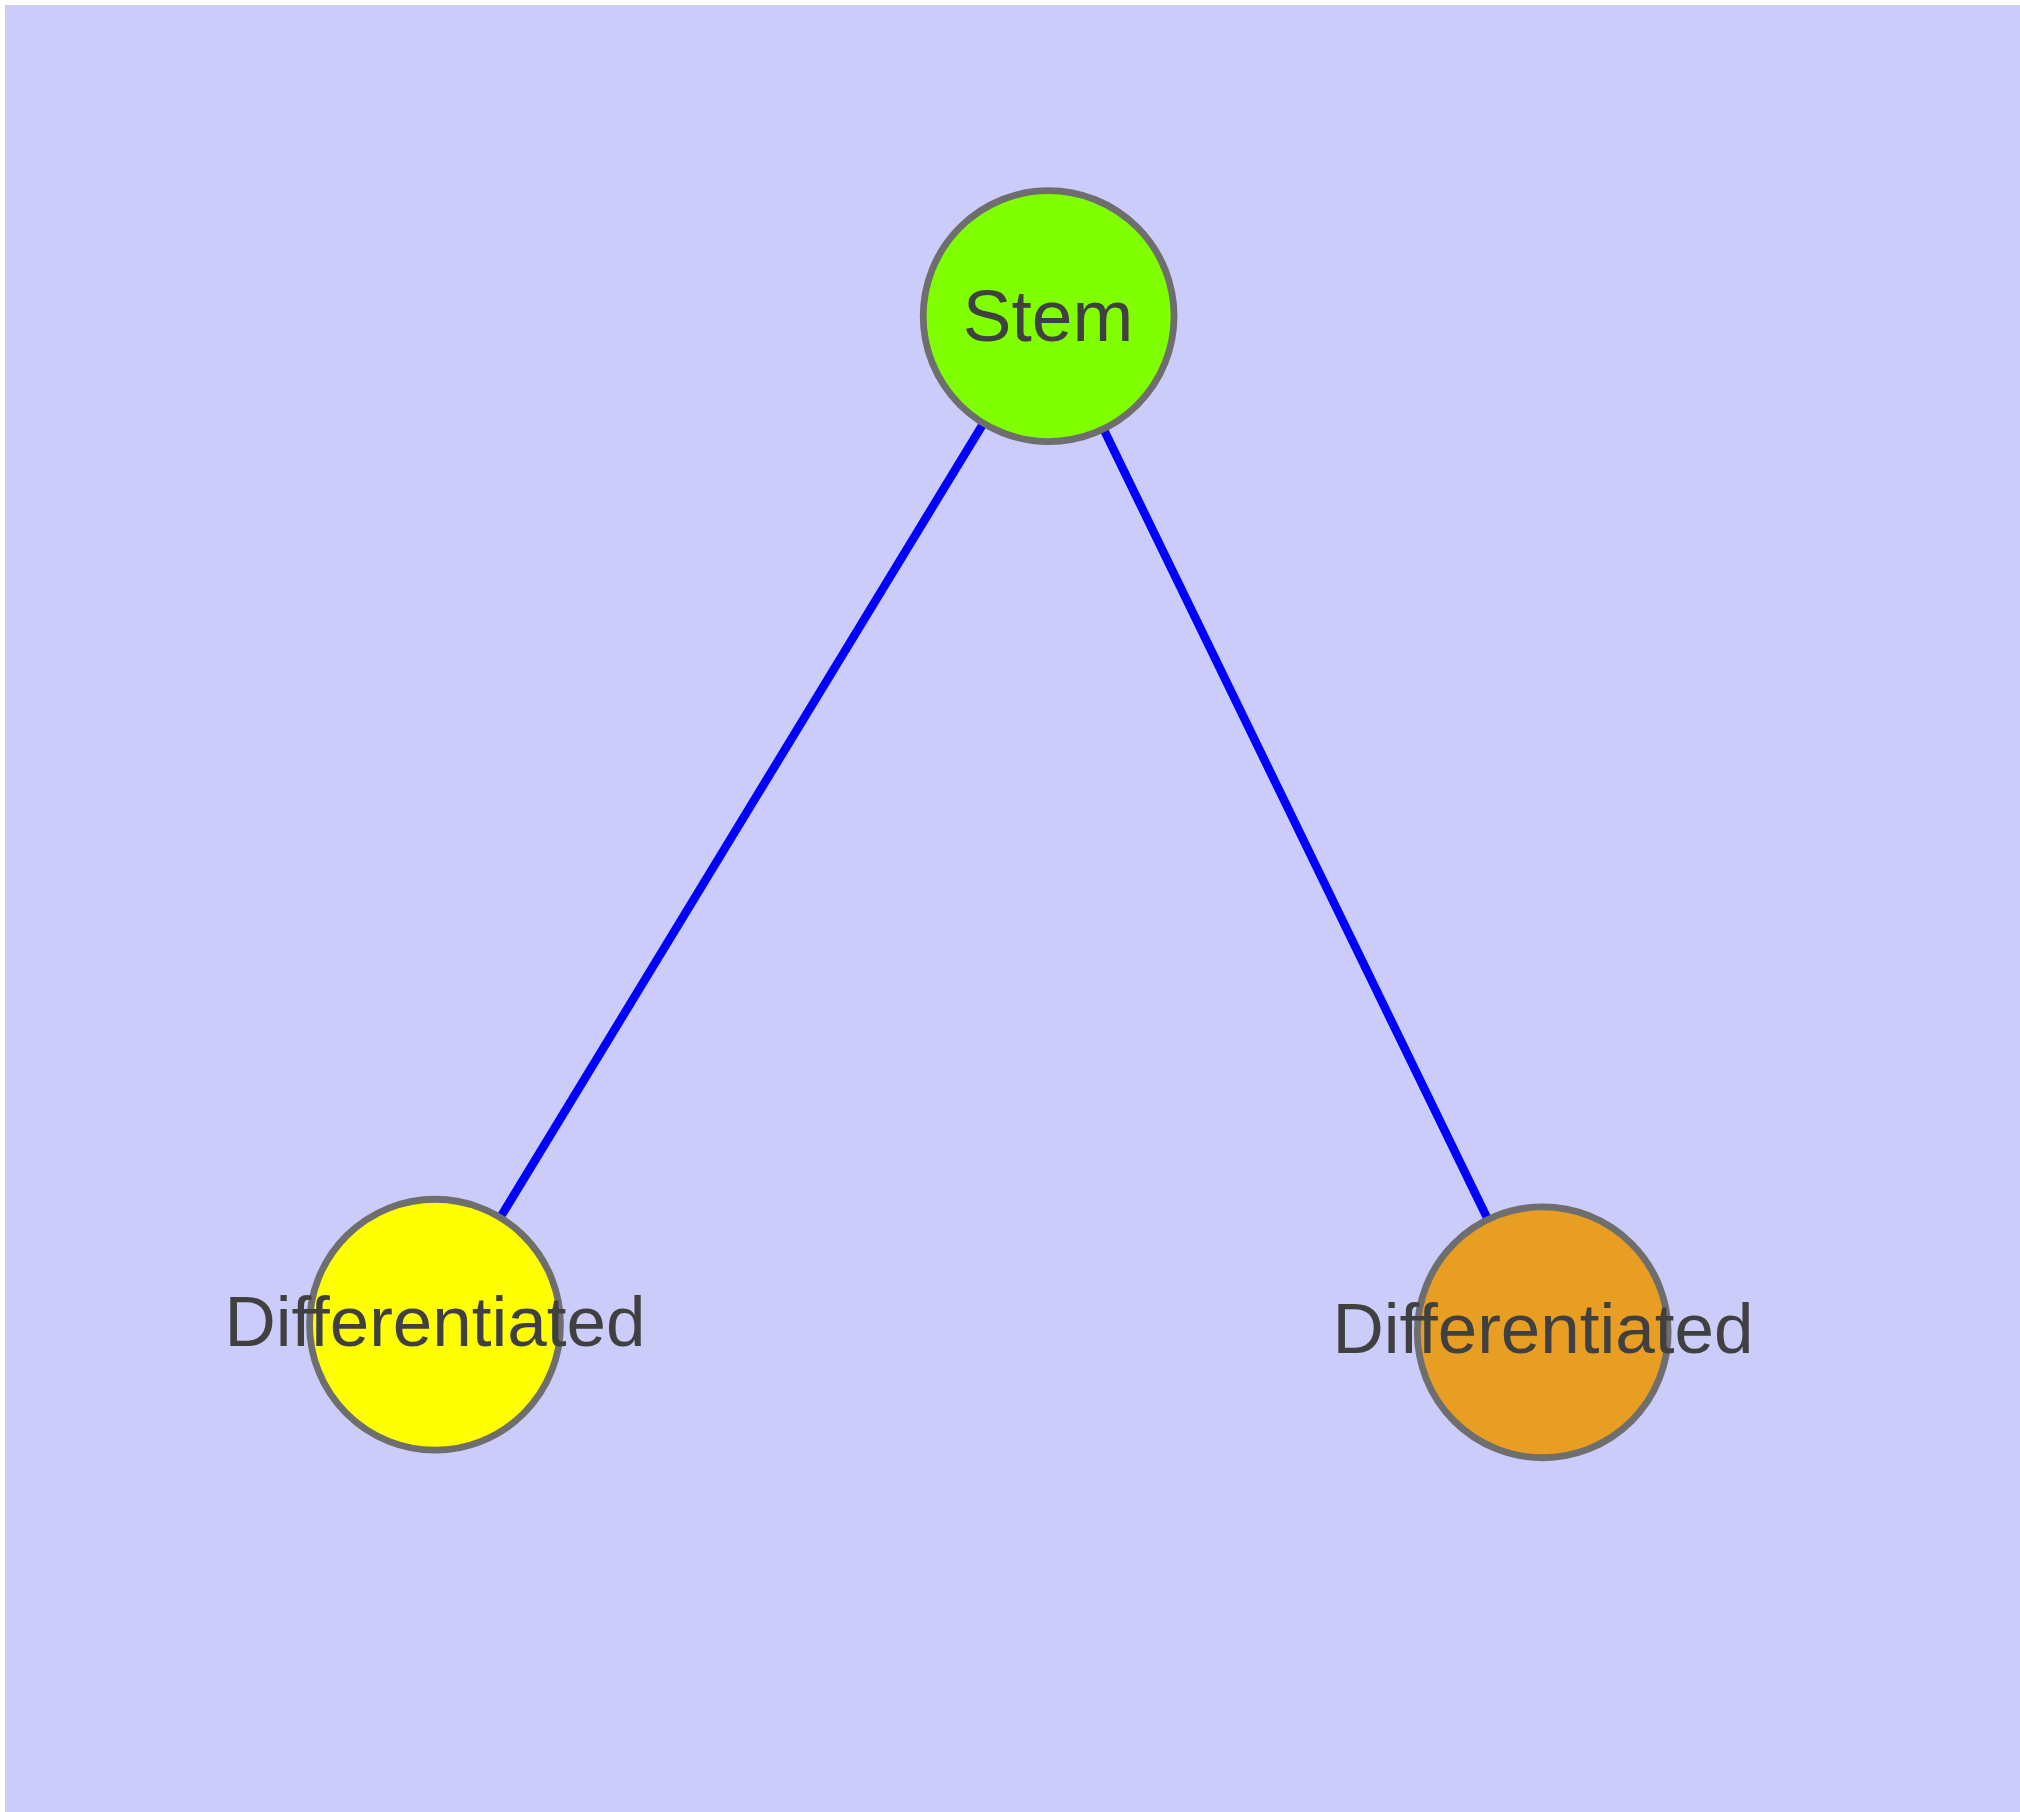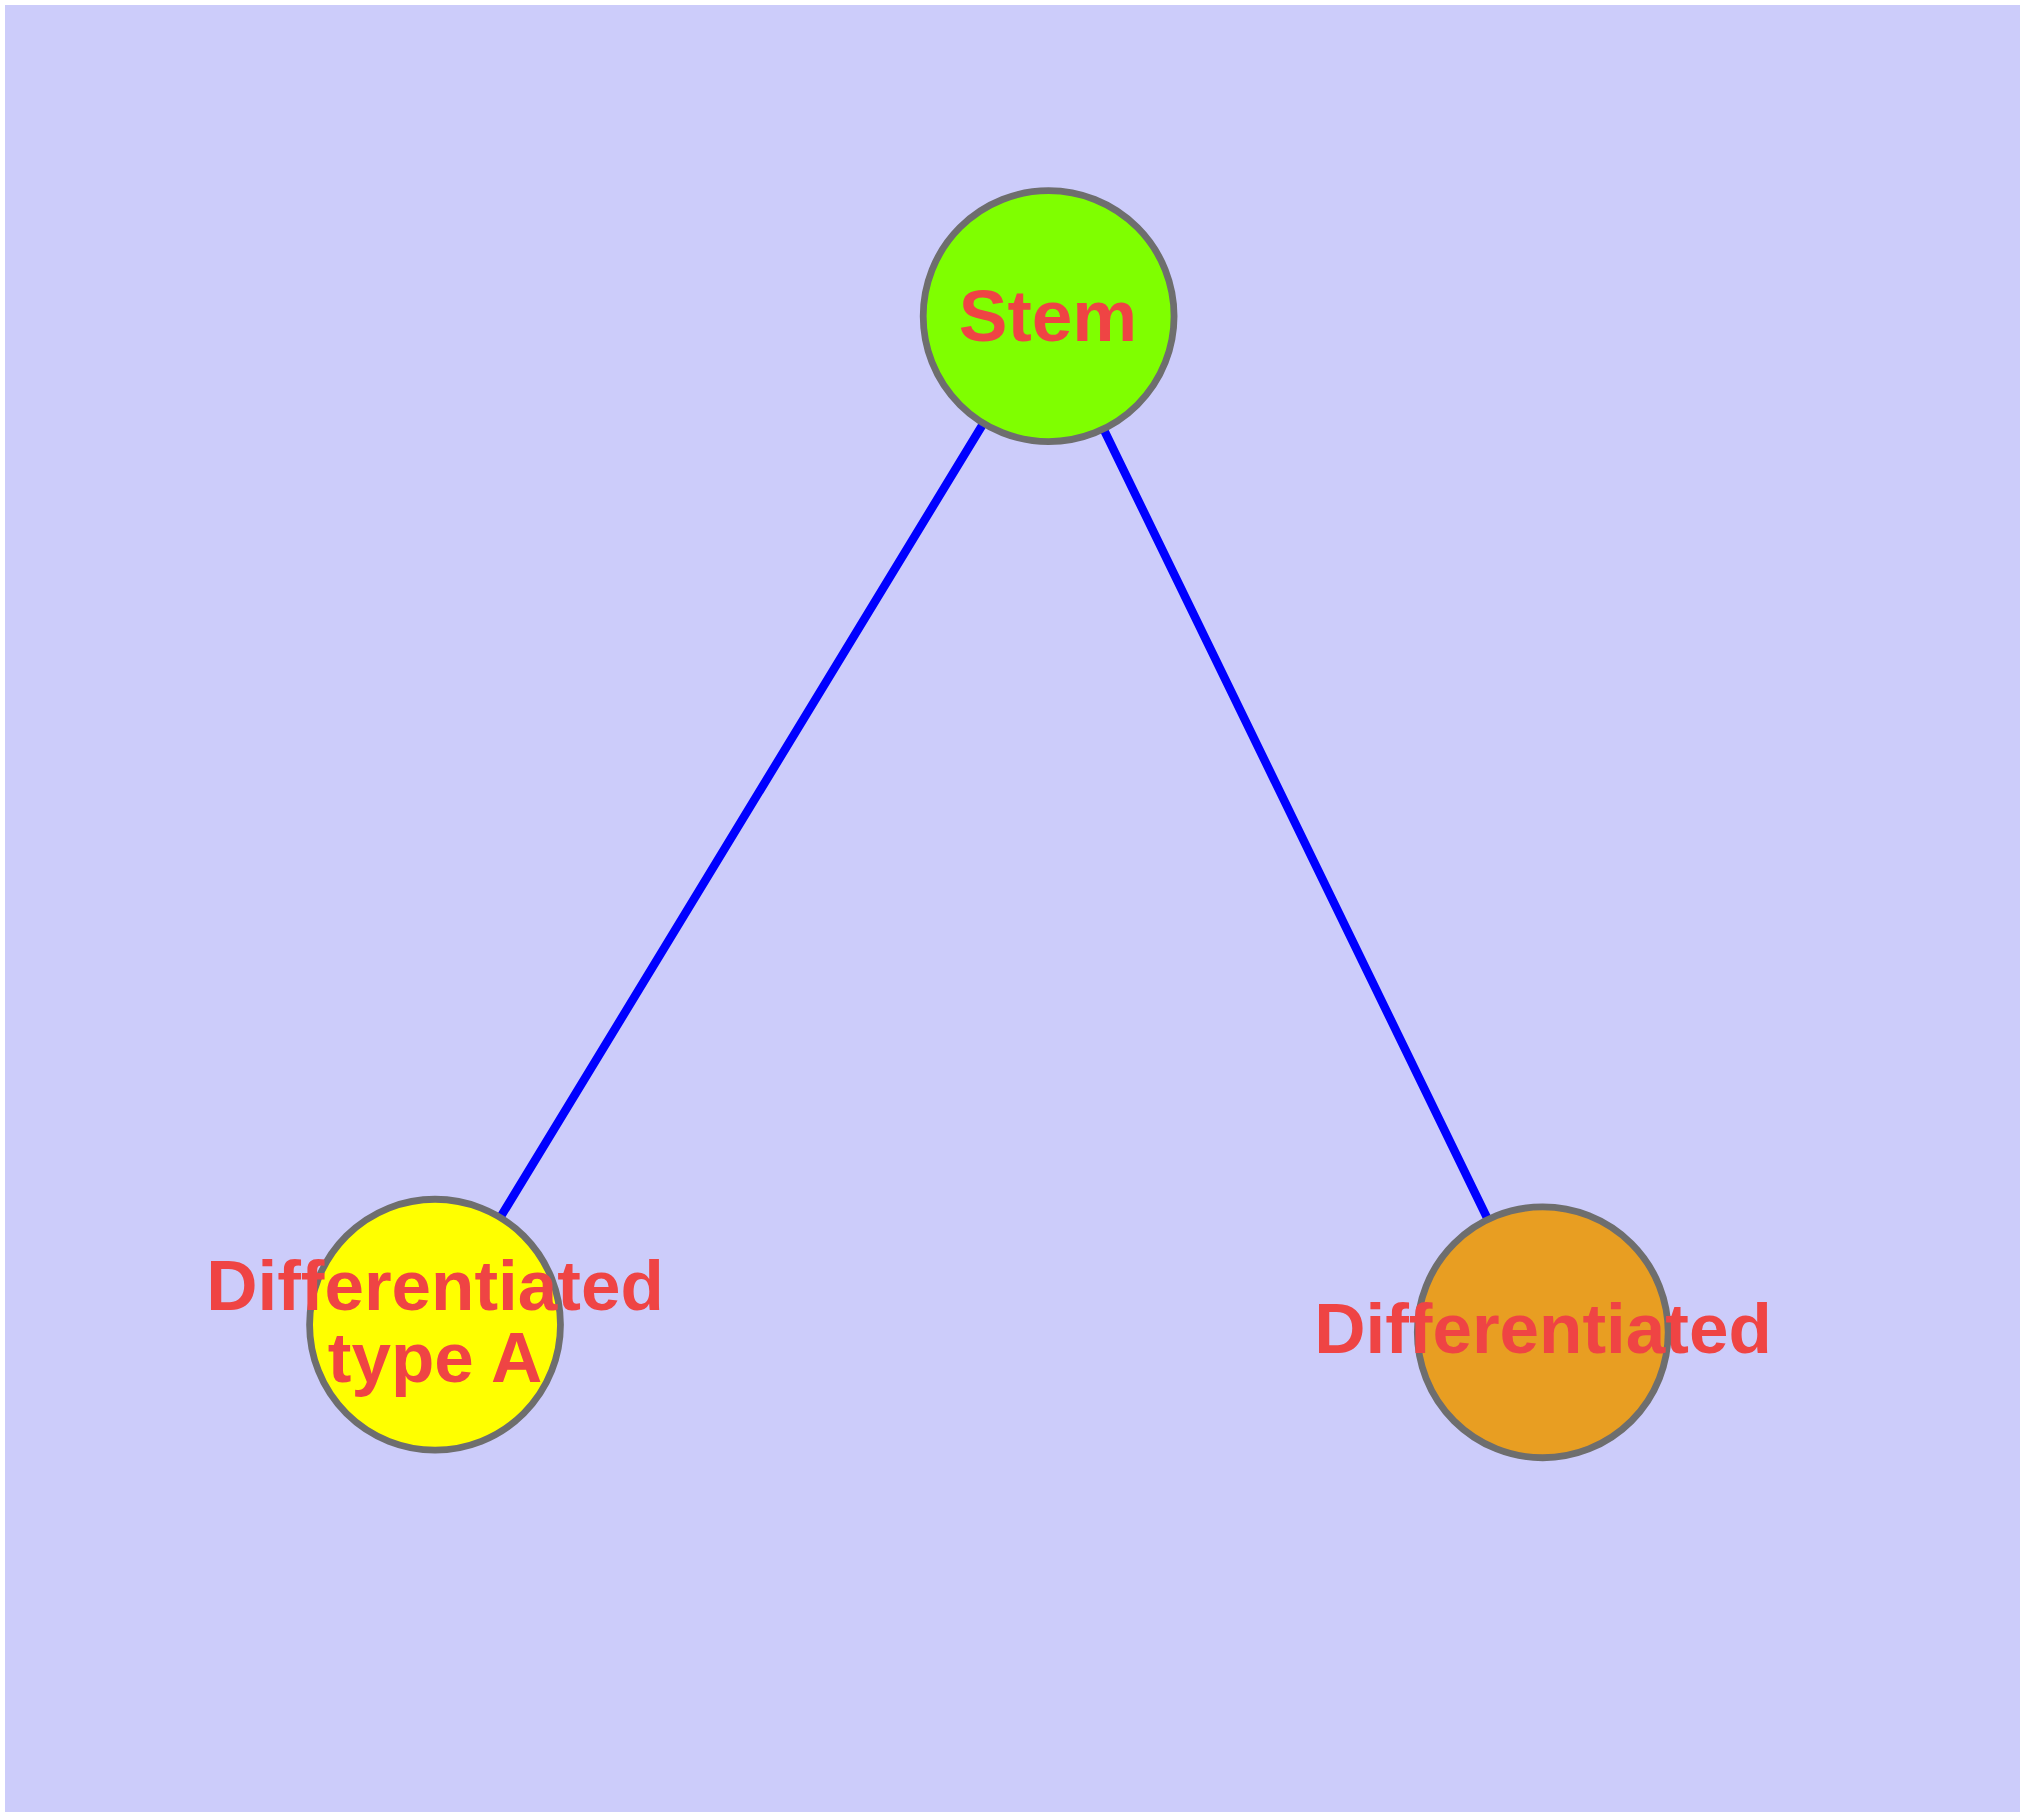--- a/index.html
+++ b/index.html
@@ -27,22 +27,22 @@
   #graph-svg {
     position: absolute;
     left: 0;
     top: 0;
     width: 2021px;
     height: 1812px;
   }
   .node-label {
     position: absolute;
     text-align: center;
-    font-weight: bold;
-    color: #ef4444;
+    font-weight: normal;
+    color: #404040;
     line-height: 1.02;
     white-space: pre;
     pointer-events: none;
     transform: translate(-50%, -50%);
   }
   #label-stem       { font-size: 73px; left: 1048px; top: 316px; }
   #label-diff-a     { font-size: 71px; left: 435px;  top: 1322px; }
   #label-diff-b     { font-size: 71px; left: 1543px; top: 1329px; }
 </style>
 </head>
@@ -61,18 +61,18 @@
 
     <g>
       <circle cx="1237" cy="373" r="148" fill="#7fff00" stroke="#6e6e6e" stroke-width="8"></circle>
       <circle cx="513" cy="1563" r="148" fill="#ffff00" stroke="#6e6e6e" stroke-width="8"></circle>
       <circle cx="1820" cy="1572" r="148" fill="#e89e22" stroke="#6e6e6e" stroke-width="8"></circle>
     </g>
   </svg>
 
   <div class="node-label" id="label-stem">Stem</div>
 
-  <div class="node-label" id="label-diff-a"><span>Differentiated</span><br><span>type A</span></div>
+  <div class="node-label" id="label-diff-a"><span>Differentiated</span><br></div>
 
   <div class="node-label" id="label-diff-b"><span>Differentiated</span><br></div>
 
 </div>
 
 
 </body></html>

